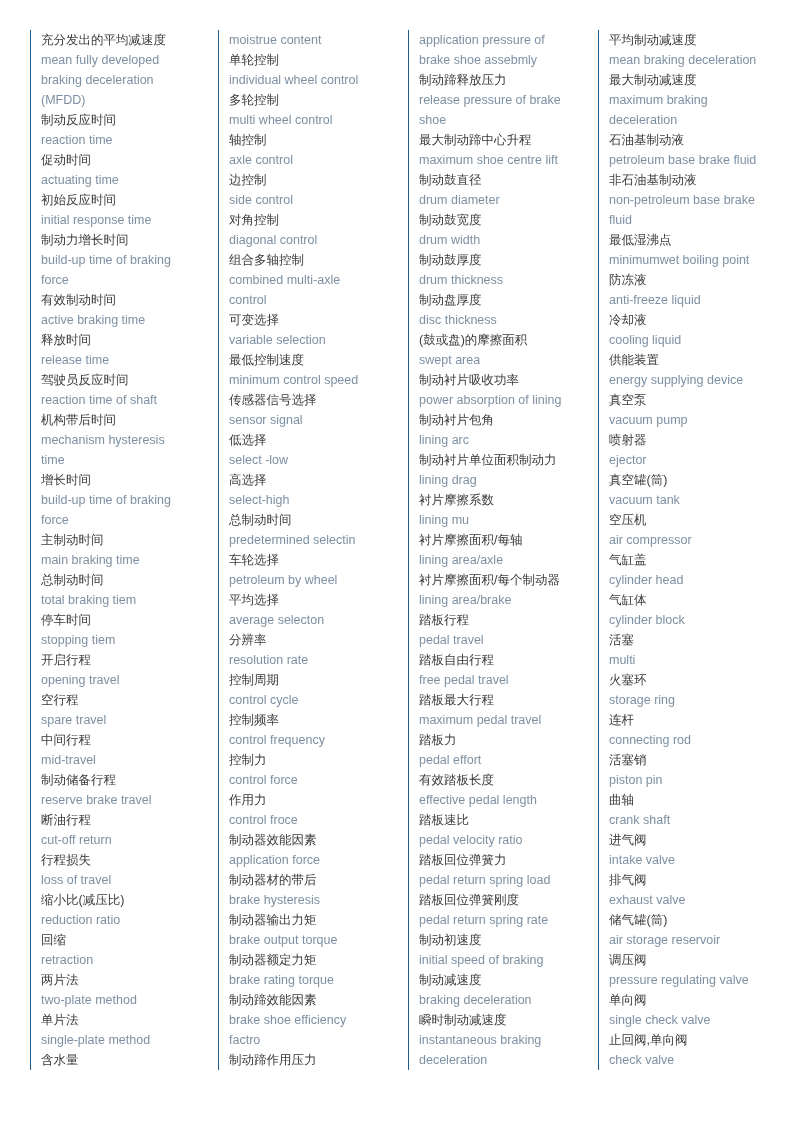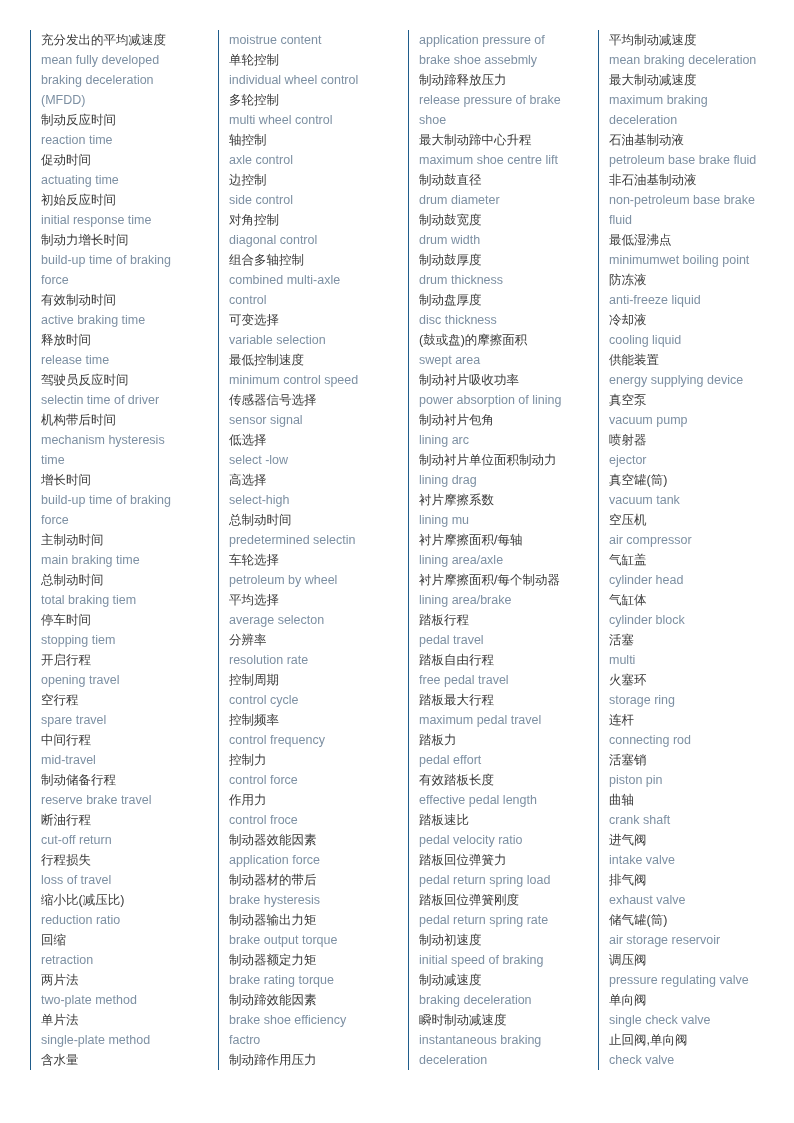--- a/index.html
+++ b/index.html
@@ -72,21 +72,21 @@
         <span class="term-zh">初始反应时间</span>
         <span class="term-en">initial response time</span>
         <span class="term-zh">制动力增长时间</span>
         <span class="term-en">build-up time of braking</span>
         <span class="term-en">force</span>
         <span class="term-zh">有效制动时间</span>
         <span class="term-en">active braking time</span>
         <span class="term-zh">释放时间</span>
         <span class="term-en">release time</span>
         <span class="term-zh">驾驶员反应时间</span>
-        <span class="term-en">selectin time of driver</span>
+        <span class="term-en">reaction time of shaft</span>
         <span class="term-zh">机构带后时间</span>
         <span class="term-en">mechanism hysteresis</span>
         <span class="term-en">time</span>
         <span class="term-zh">增长时间</span>
         <span class="term-en">build-up time of braking</span>
         <span class="term-en">force</span>
         <span class="term-zh">主制动时间</span>
         <span class="term-en">main braking time</span>
         <span class="term-zh">总制动时间</span>
         <span class="term-en">total braking tiem</span>

